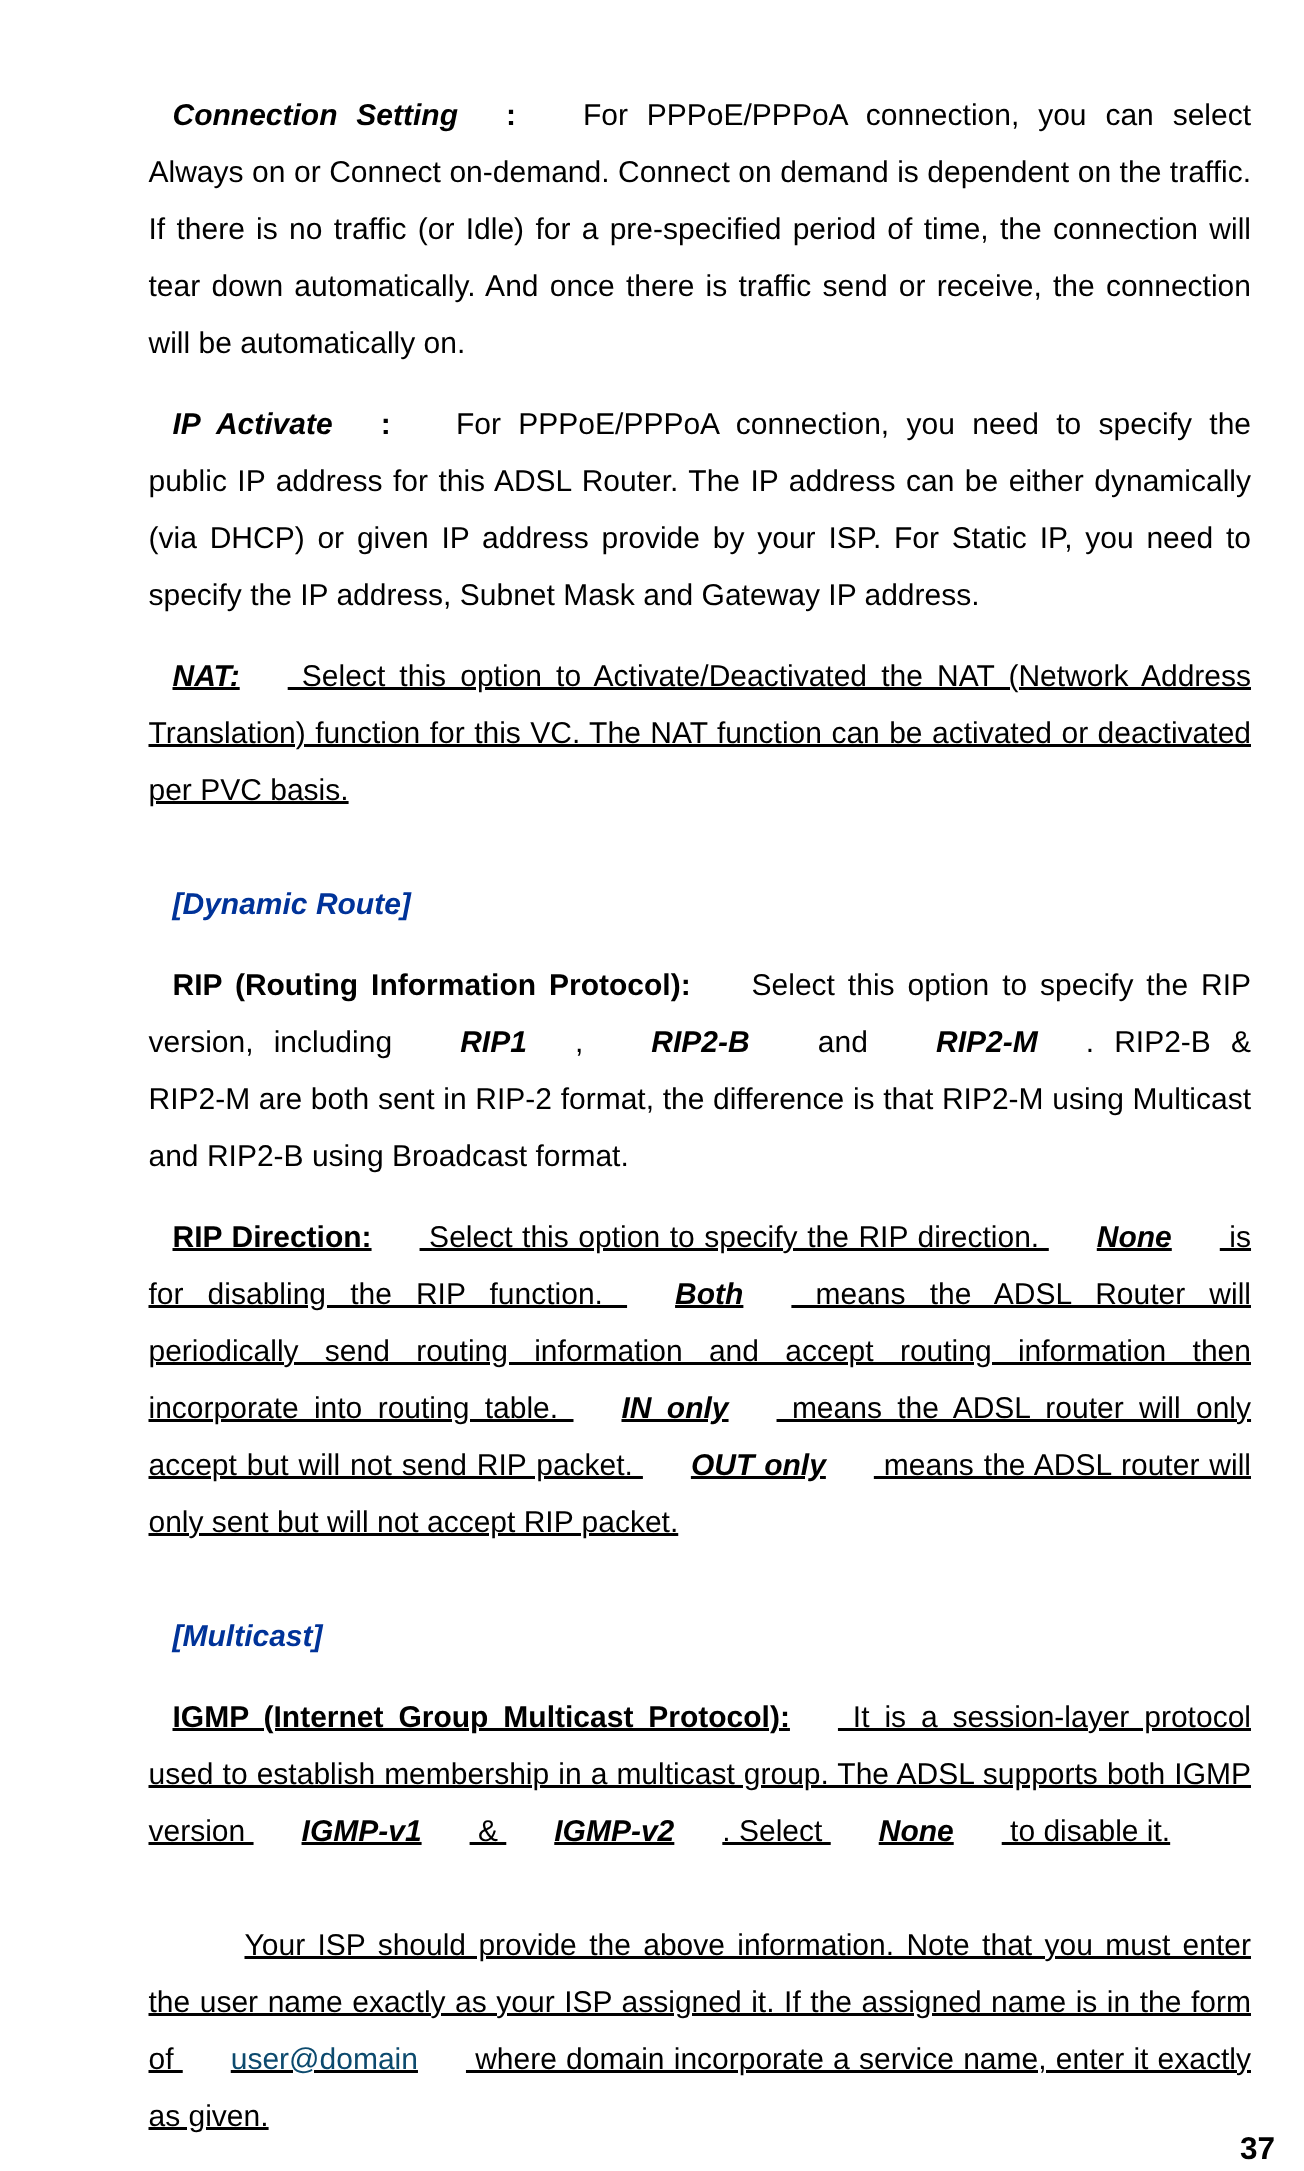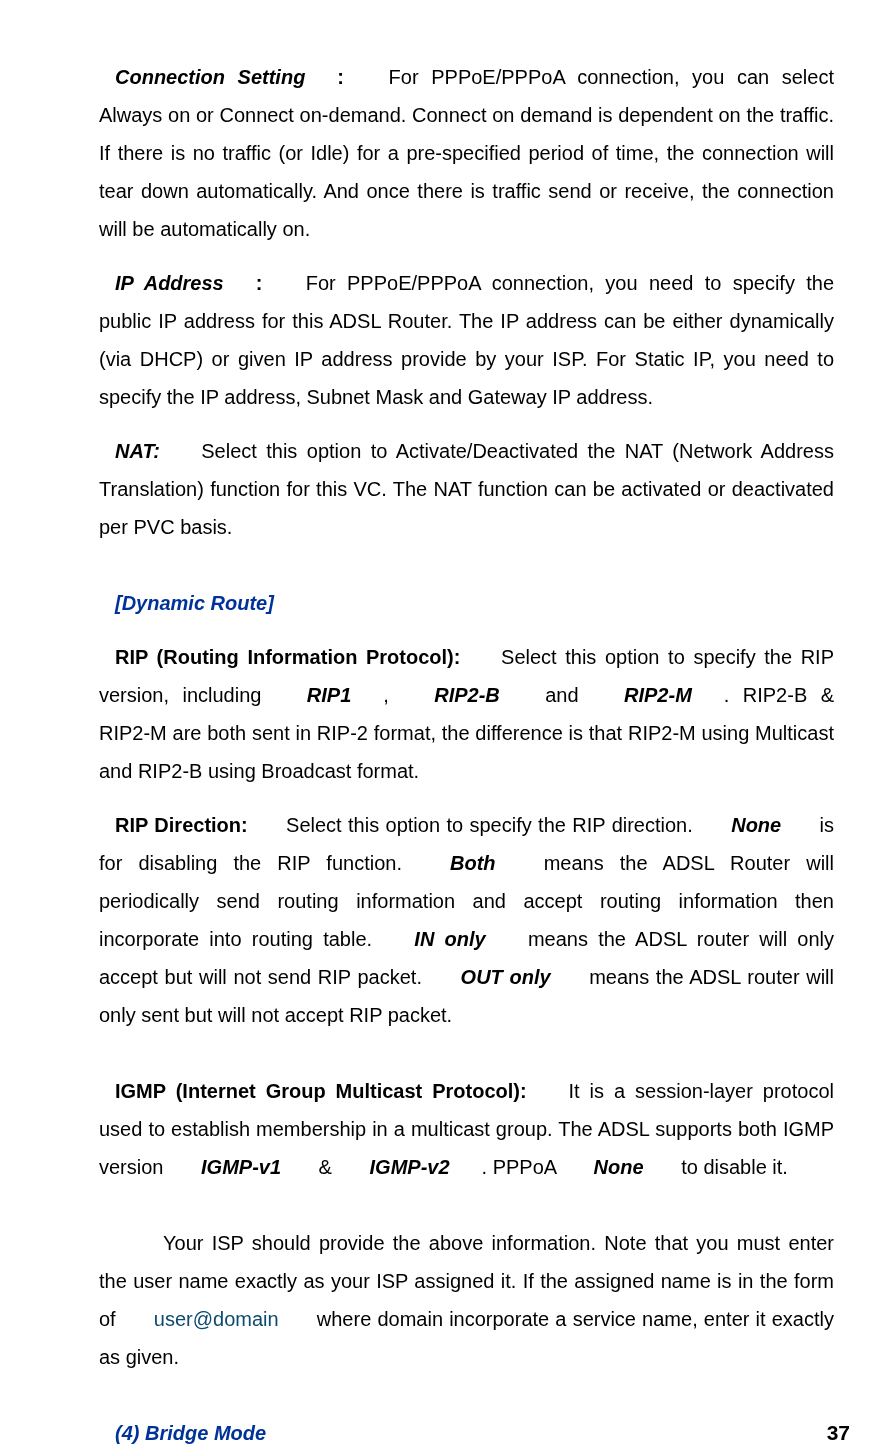--- a/index.html
+++ b/index.html
@@ -15,20 +15,21 @@
     }
     .content {
       line-height: 1.9;
     }
     p {
       text-align: justify;
       margin-bottom: 0;
     }
     .para-gap {
       margin-bottom: 38px;
+      text-decoration: underline;
     }
     .bold { font-weight: bold; }
     .italic { font-style: italic; }
     .blue { color: #003399; font-style: italic; }
     .link { color: #0c4a6e; }
     .page-number {
       position: absolute;
       bottom: 18px;
       right: 35px;
       font-weight: bold;
@@ -42,42 +43,45 @@
 </head>
 <body>
 
 <div class="content">
 
   <p>
     <span class="bold italic">Connection Setting</span><span class="bold">:</span><span> For PPPoE/PPPoA connection, you can select Always on or Connect on-demand. Connect on demand is dependent on the traffic. If there is no traffic (or Idle) for a pre-specified period of time, the connection will tear down automatically. And once there is traffic send or receive, the connection will be automatically on.</span>
   </p>
 
   <p>
-    <span class="bold italic">IP Address</span><span class="bold">:</span><span> For PPPoE/PPPoA connection, you need to specify the public IP address for this ADSL Router. The IP address can be either dynamically (via DHCP) or given IP address provide by your ISP. For Static IP, you need to specify the IP address, Subnet Mask and Gateway IP address.</span>
+    <span class="bold italic">IP Activate</span><span class="bold">:</span><span> For PPPoE/PPPoA connection, you need to specify the public IP address for this ADSL Router. The IP address can be either dynamically (via DHCP) or given IP address provide by your ISP. For Static IP, you need to specify the IP address, Subnet Mask and Gateway IP address.</span>
   </p>
 
   <p class="para-gap">
     <span class="bold italic">NAT:</span><span> Select this option to Activate/Deactivated the NAT (Network Address Translation) function for this VC. The NAT function can be activated or deactivated per PVC basis.</span>
   </p>
 
   <p>
     <span class="bold italic blue">[Dynamic Route]</span>
   </p>
 
   <p>
     <span class="bold">RIP (Routing Information Protocol):</span><span> Select this option to specify the RIP version, including </span><span class="bold italic">RIP1</span><span>, </span><span class="bold italic">RIP2-B</span><span> and </span><span class="bold italic">RIP2-M</span><span>. RIP2-B &amp; RIP2-M are both sent in RIP-2 format, the difference is that RIP2-M using Multicast and RIP2-B using Broadcast format.</span>
   </p>
 
   <p class="para-gap">
     <span class="bold">RIP Direction:</span><span> Select this option to specify the RIP direction. </span><span class="bold italic">None</span><span> is for disabling the RIP function. </span><span class="bold italic">Both</span><span> means the ADSL Router will periodically send routing information and accept routing information then incorporate into routing table. </span><span class="bold italic">IN only</span><span> means the ADSL router will only accept but will not send RIP packet. </span><span class="bold italic">OUT only</span><span> means the ADSL router will only sent but will not accept RIP packet.</span>
   </p>
 
+  <p>
+    <span class="bold italic blue">[Multicast]</span>
+  </p>
 
   <p class="para-gap">
-    <span class="bold">IGMP (Internet Group Multicast Protocol):</span><span> It is a session-layer protocol used to establish membership in a multicast group. The ADSL supports both IGMP version </span><span class="bold italic">IGMP-v1</span><span> &amp; </span><span class="bold italic">IGMP-v2</span><span>. PPPoA </span><span class="bold italic">None</span><span> to disable it.</span>
+    <span class="bold">IGMP (Internet Group Multicast Protocol):</span><span> It is a session-layer protocol used to establish membership in a multicast group. The ADSL supports both IGMP version </span><span class="bold italic">IGMP-v1</span><span> &amp; </span><span class="bold italic">IGMP-v2</span><span>. Select </span><span class="bold italic">None</span><span> to disable it.</span>
   </p>
 
   <p class="para-gap indent">
     <span>Your ISP should provide the above information. Note that you must enter the user name exactly as your ISP assigned it. If the assigned name is in the form of </span><span class="link">user@domain</span><span> where domain incorporate a service name, enter it exactly as given.</span>
   </p>
 
   <p>
     <span class="bold blue">(4) Bridge Mode</span>
   </p>
 

